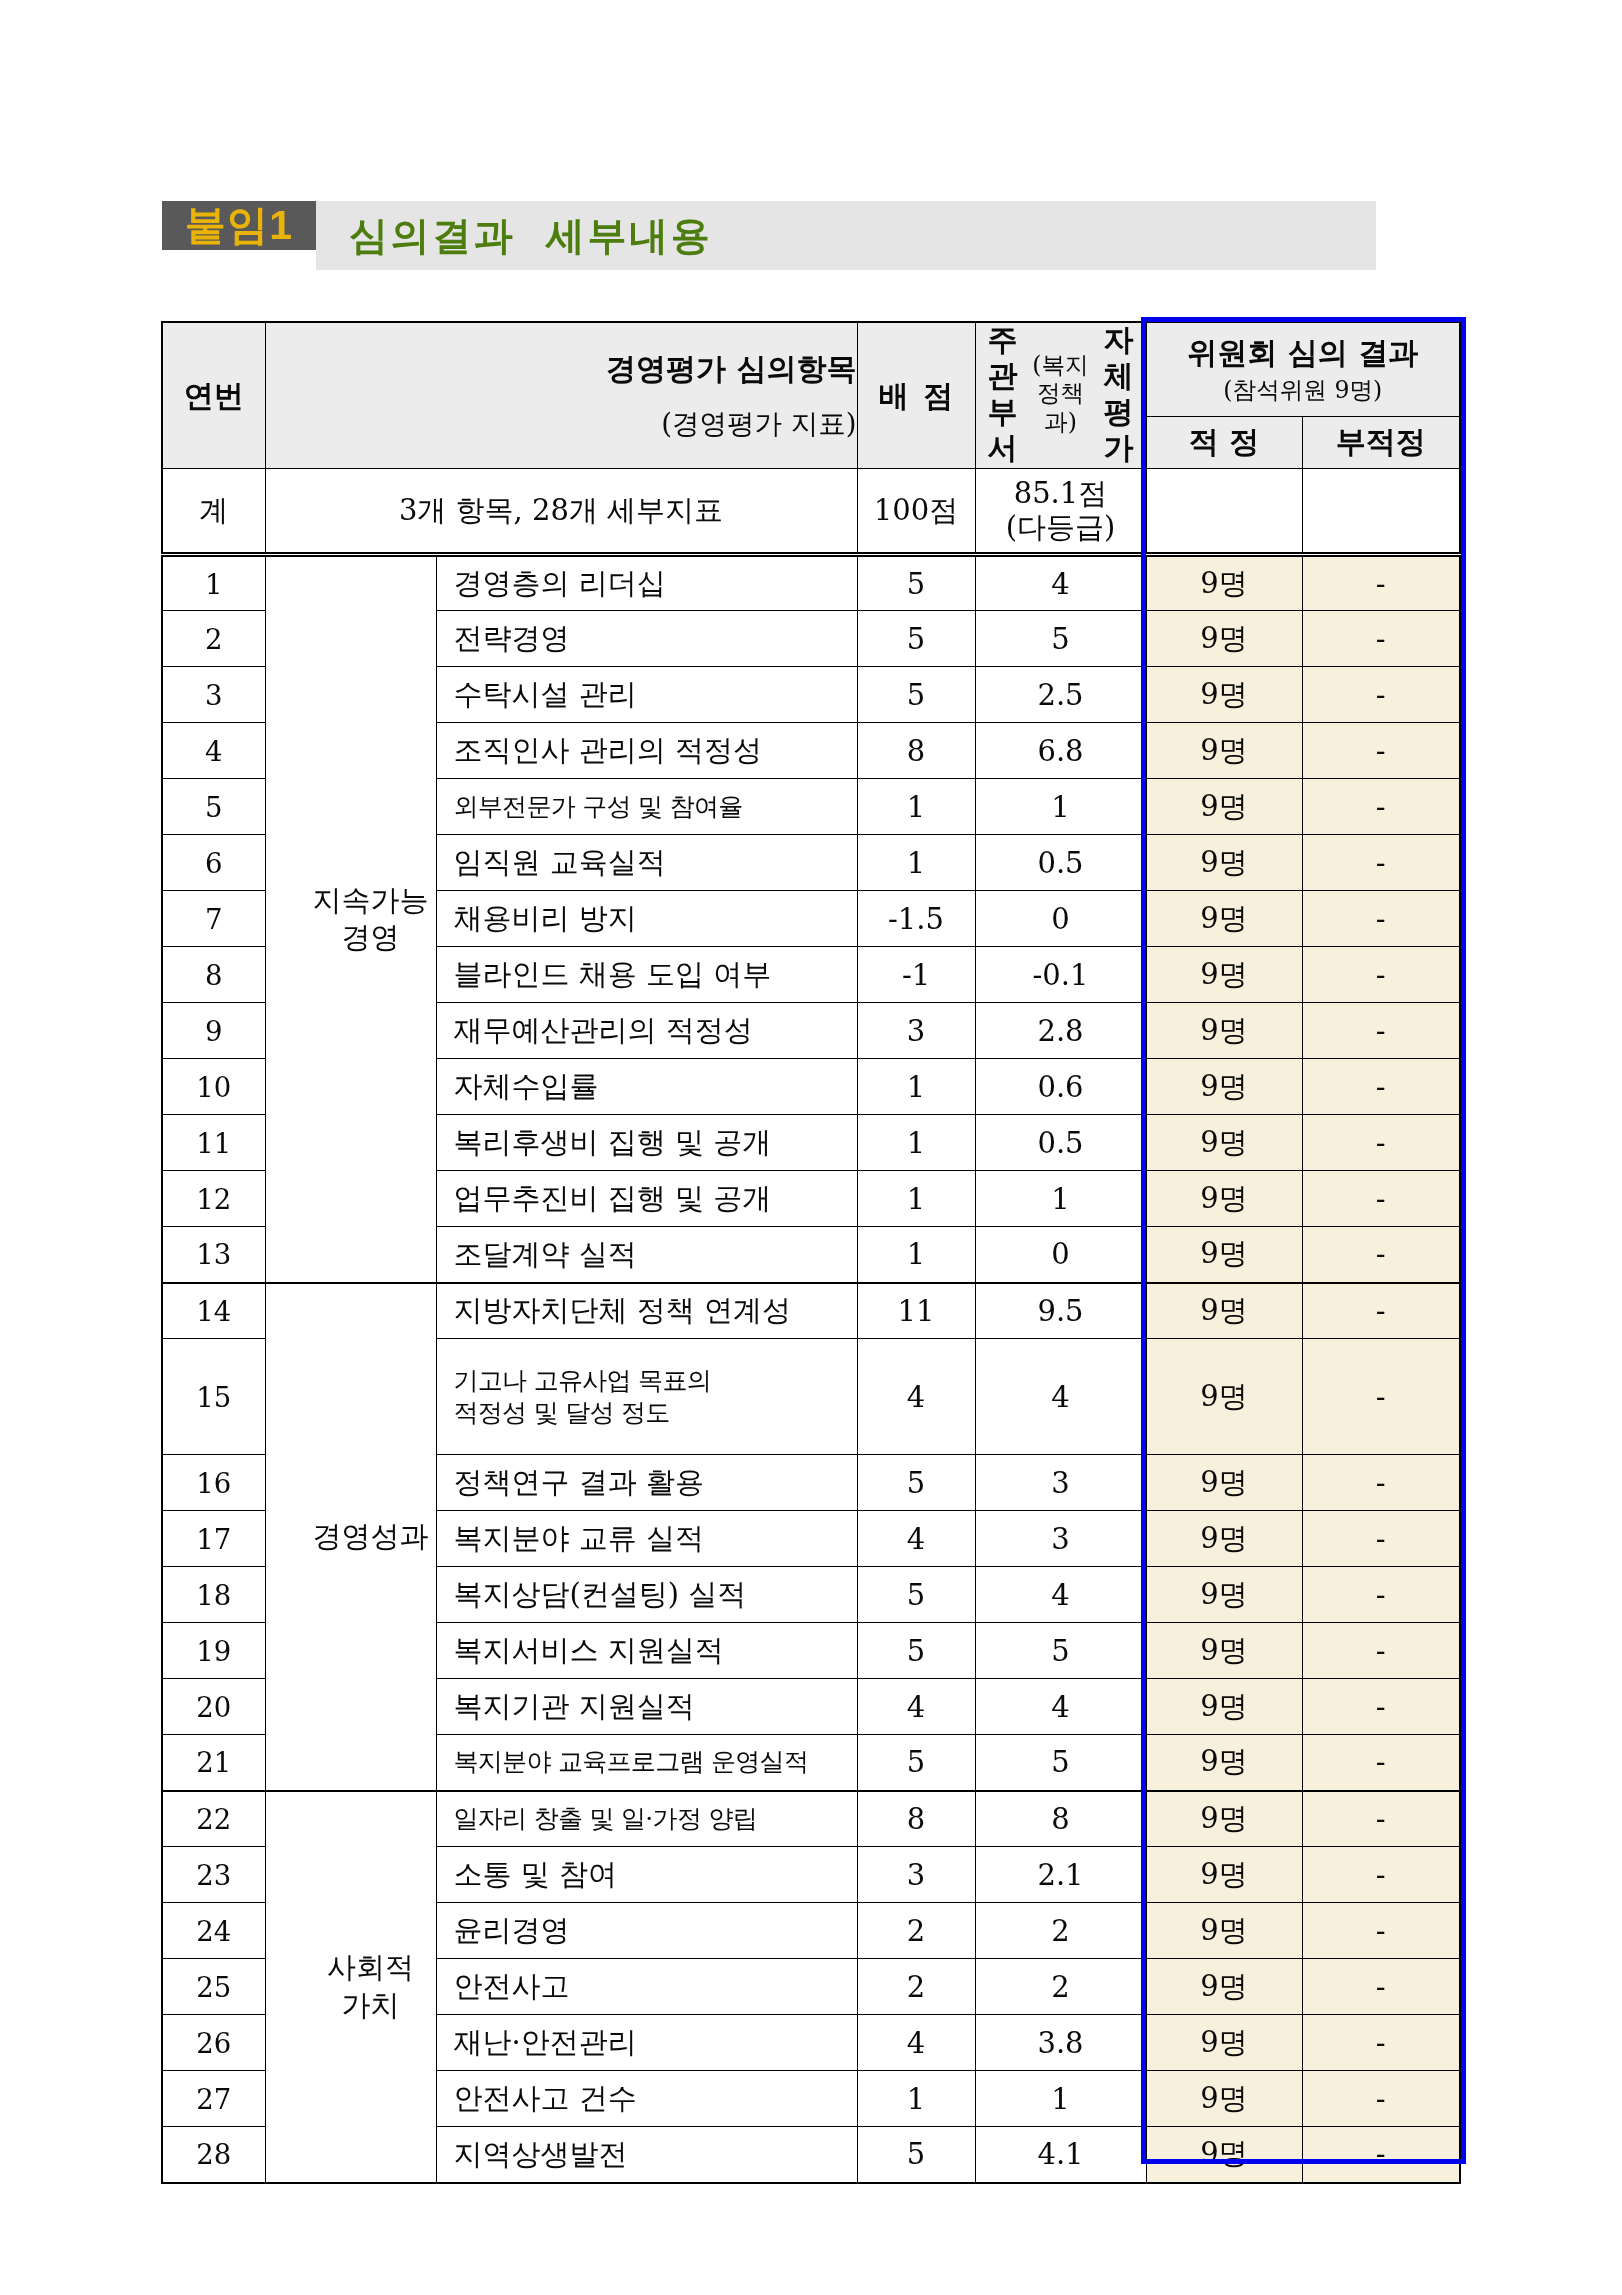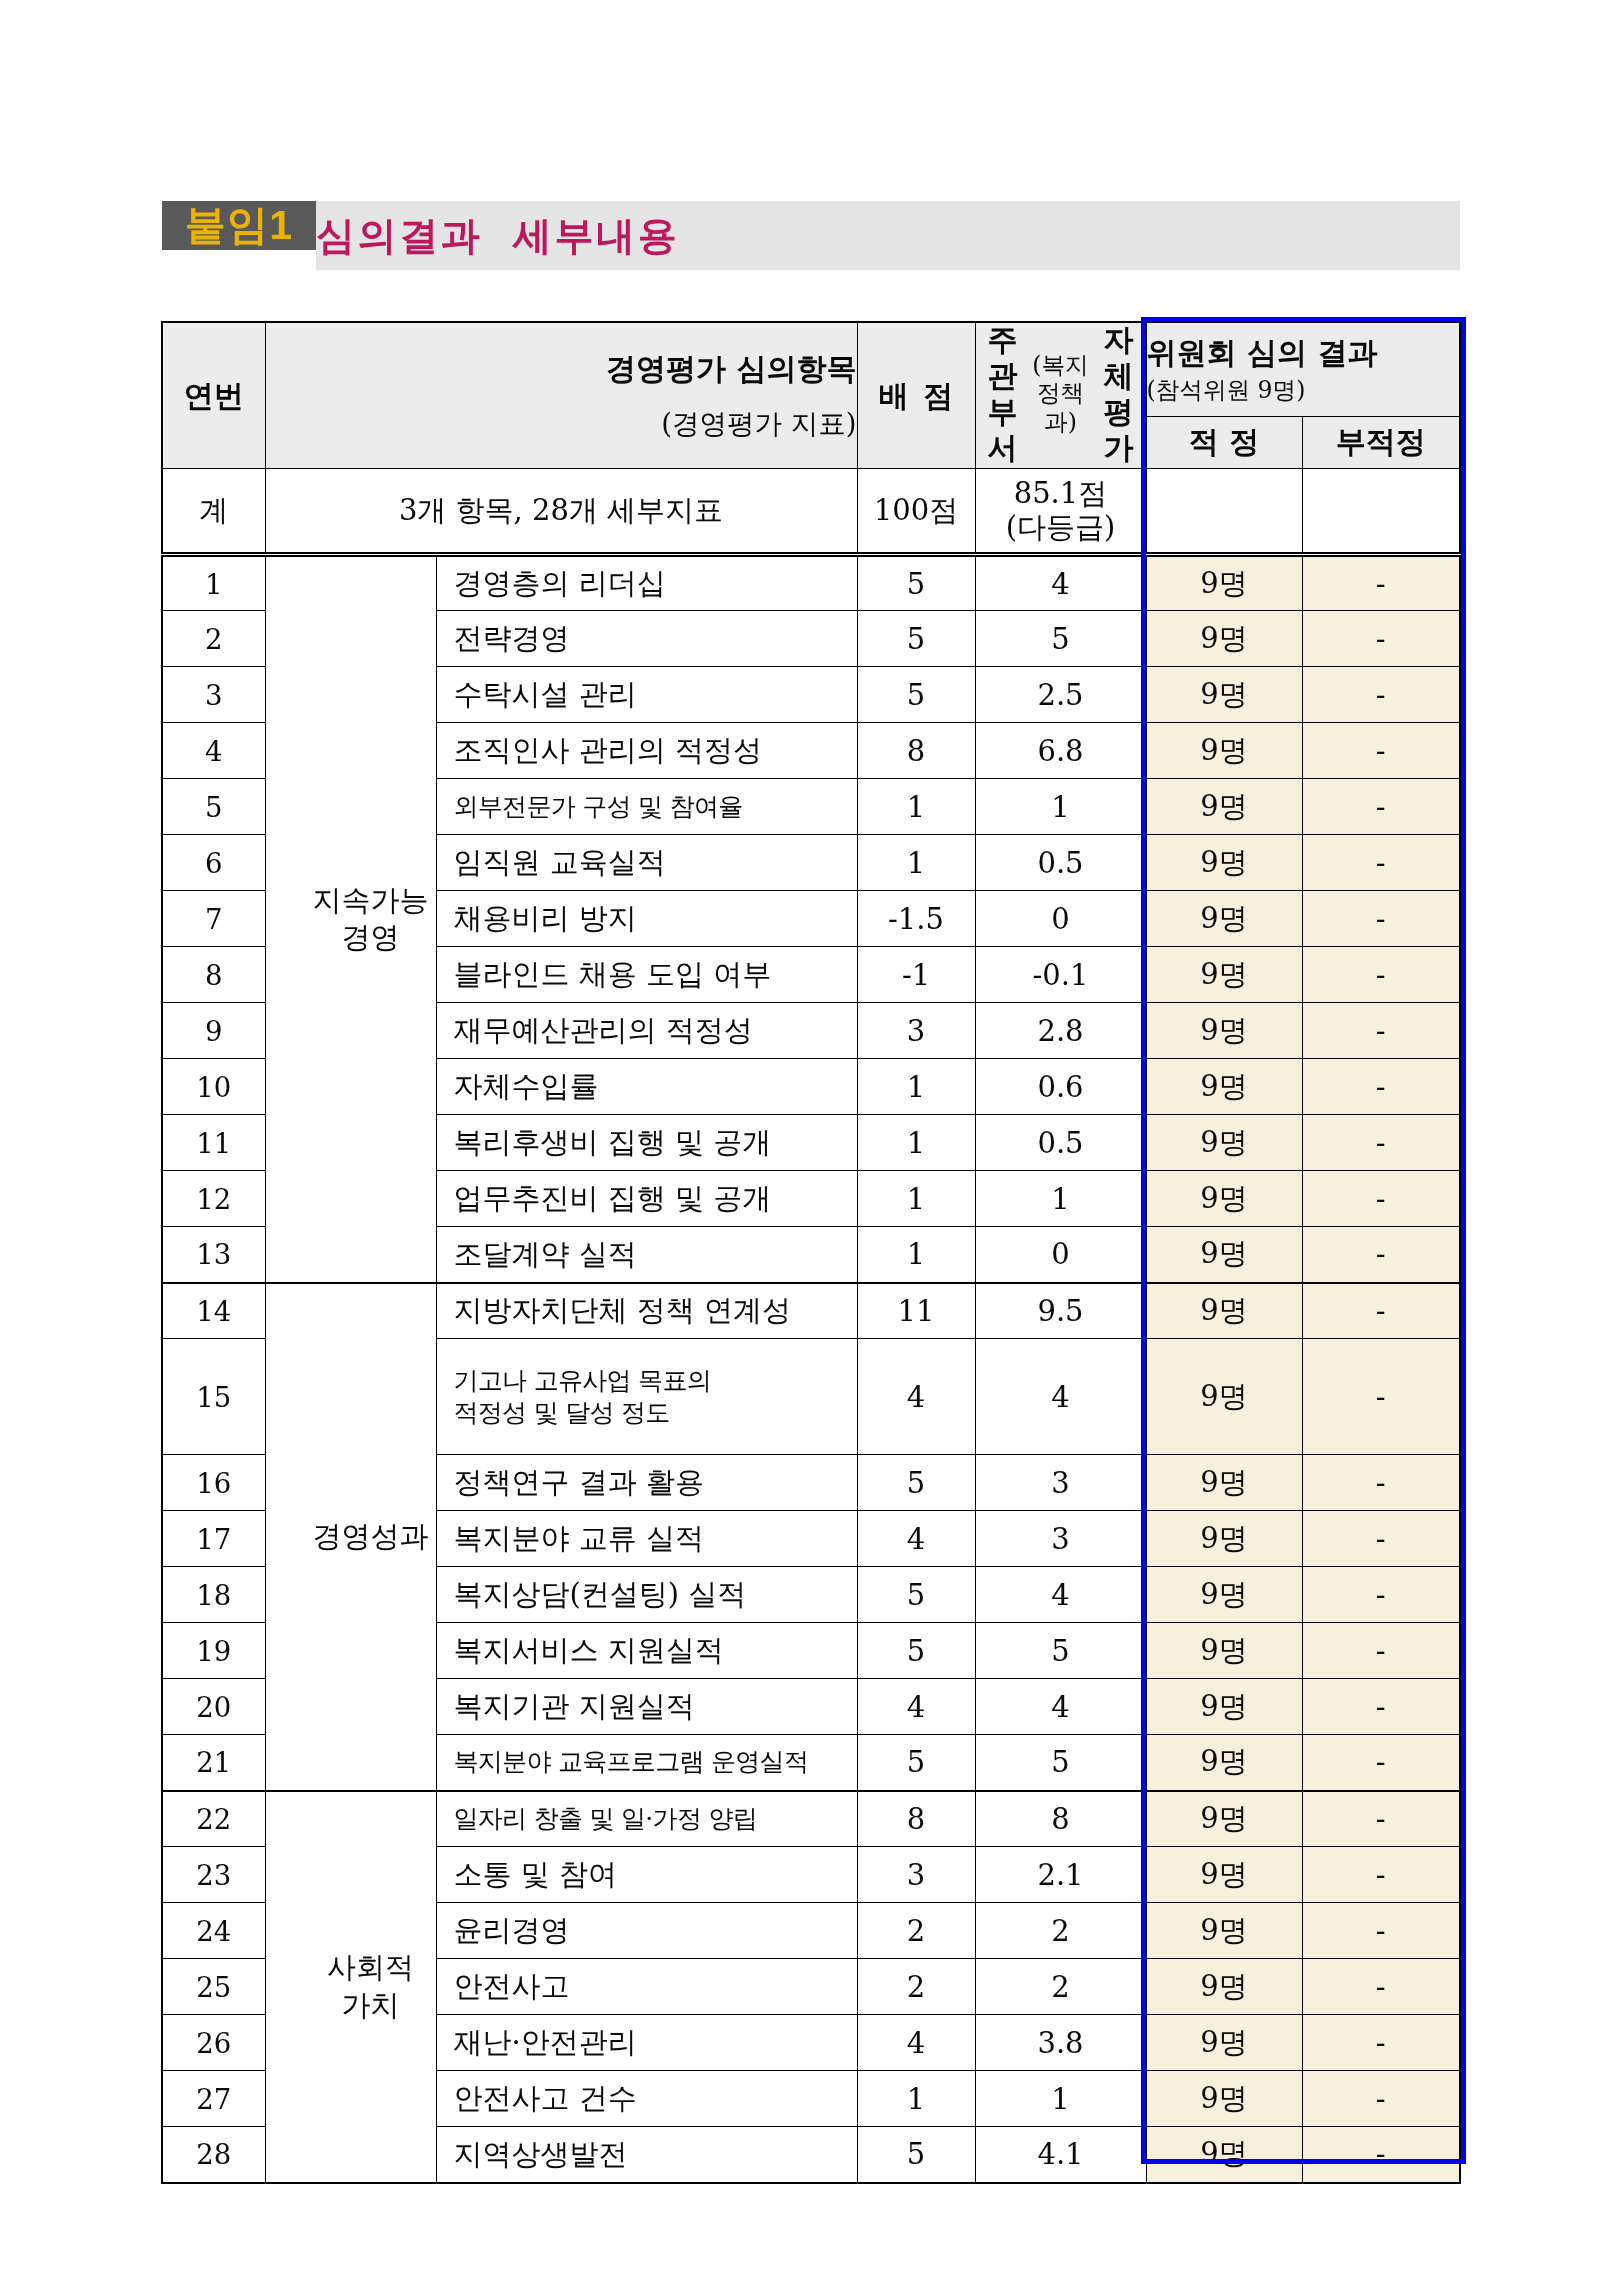--- a/index.html
+++ b/index.html
@@ -28,27 +28,27 @@
     height:69px; display:flex;
   }
   .tag-box{
     width:154px; height:49px;
     background:var(--tag-bg);
     color:#eab308;
     display:flex; align-items:center; justify-content:center;
     font-size:41px; font-weight:700; letter-spacing:1.3px;
   }
   .title-band{
-    width:1144px; height:69px;
+    width:1060px; height:69px;
     background:var(--band-bg);
     display:flex; align-items:center;
-    box-sizing:border-box;
+    padding-left:33px; box-sizing:border-box;
     font-size:39px; font-weight:700;
     letter-spacing:2.6px; word-spacing:17px;
-    color:#be185d;
+    color:#4d7c0f;
   }
 
   
   .table-wrap{
     position:absolute; left:161px; top:321px;
   }
   table{
     border-collapse:collapse; table-layout:fixed;
     width:1300px;
     font-family:"DejaVu Serif","Liberation Serif",serif;
@@ -69,21 +69,21 @@
   .small{font-size:23.6px;}
   .mid{font-size:27.5px;}
   .score-head{letter-spacing:14.4px; text-indent:14.4px;}
 
   .dept-flex{
     height:128px; display:flex; flex-direction:row;
     justify-content:space-between; align-items:center;
     padding:6.5px 0 10.5px; box-sizing:content-box;
   }
   .committee-flex{
-    display:flex; flex-direction:column; align-items:flex-start; gap:5.2px;
+    display:flex; flex-direction:column; align-items:center; gap:5.2px;
   }
   .item-head-flex{
     display:flex; flex-direction:column; align-items:flex-end; gap:19.6px;
   }
 
   tr.header-row-a{height:86px;}
   tr.header-row-b{height:48px;}
 
   tr.sum-row{height:86px;}
   tr.sum-row td{font-size:29px;}

